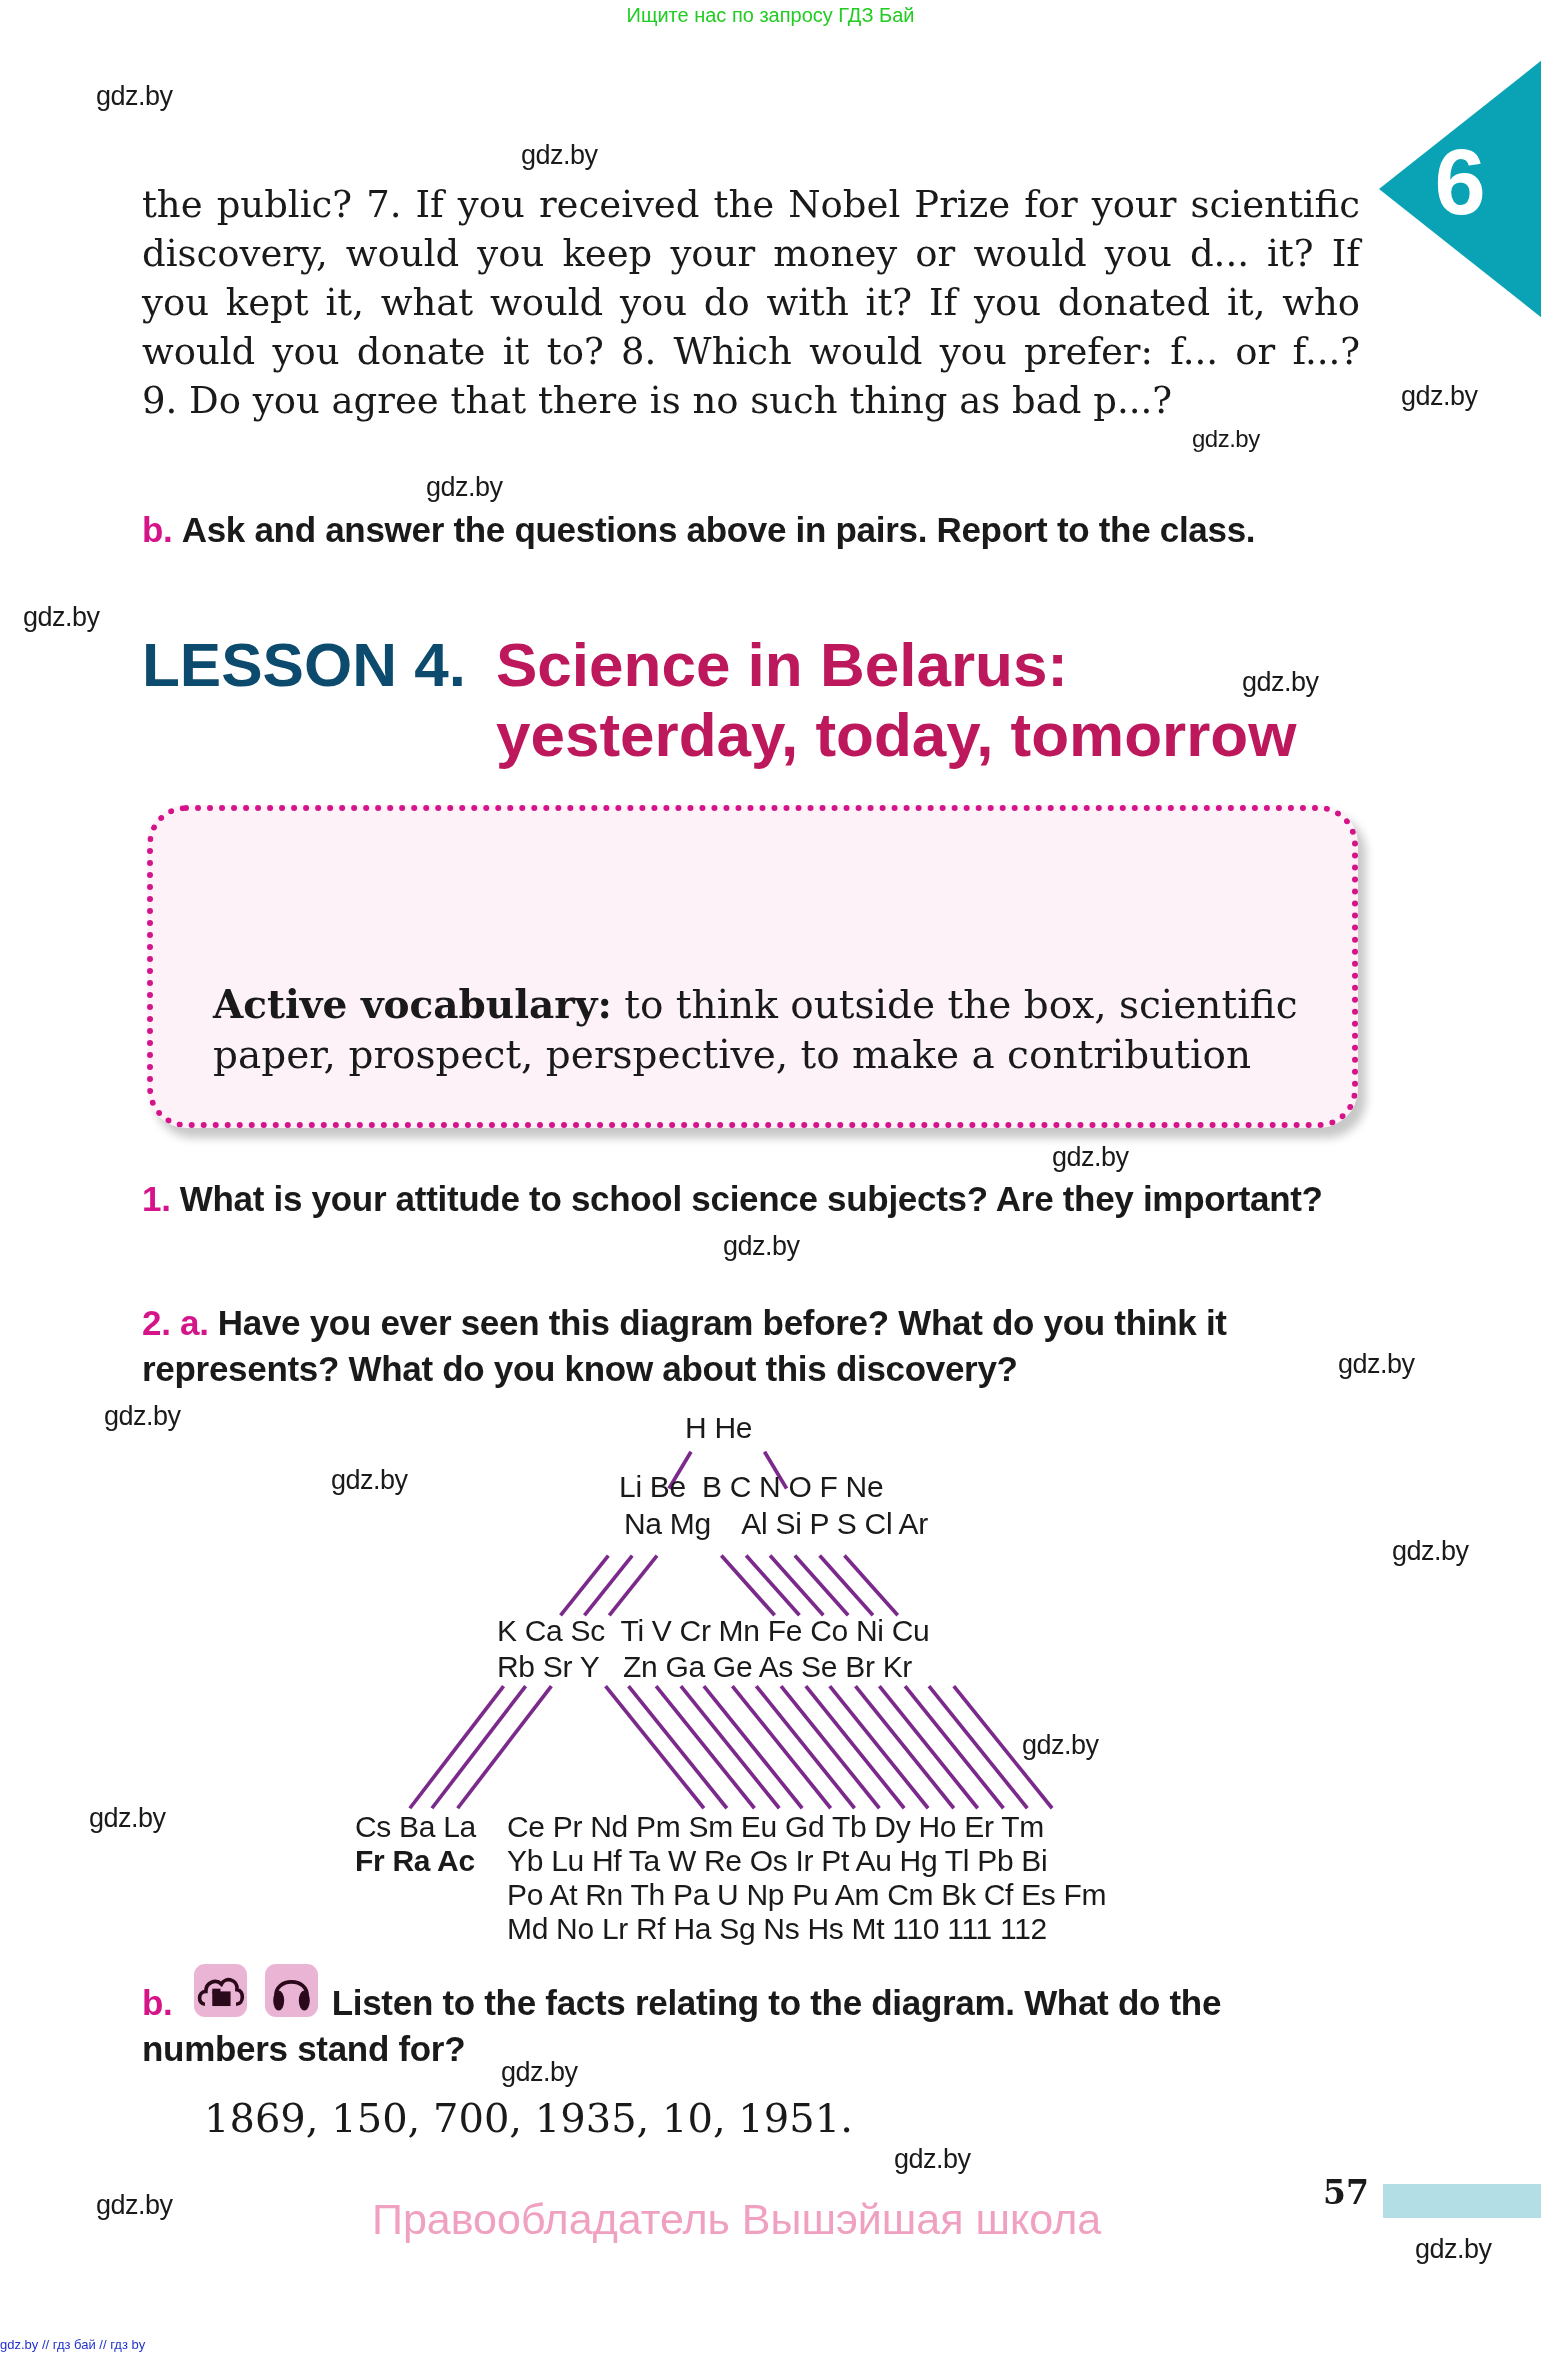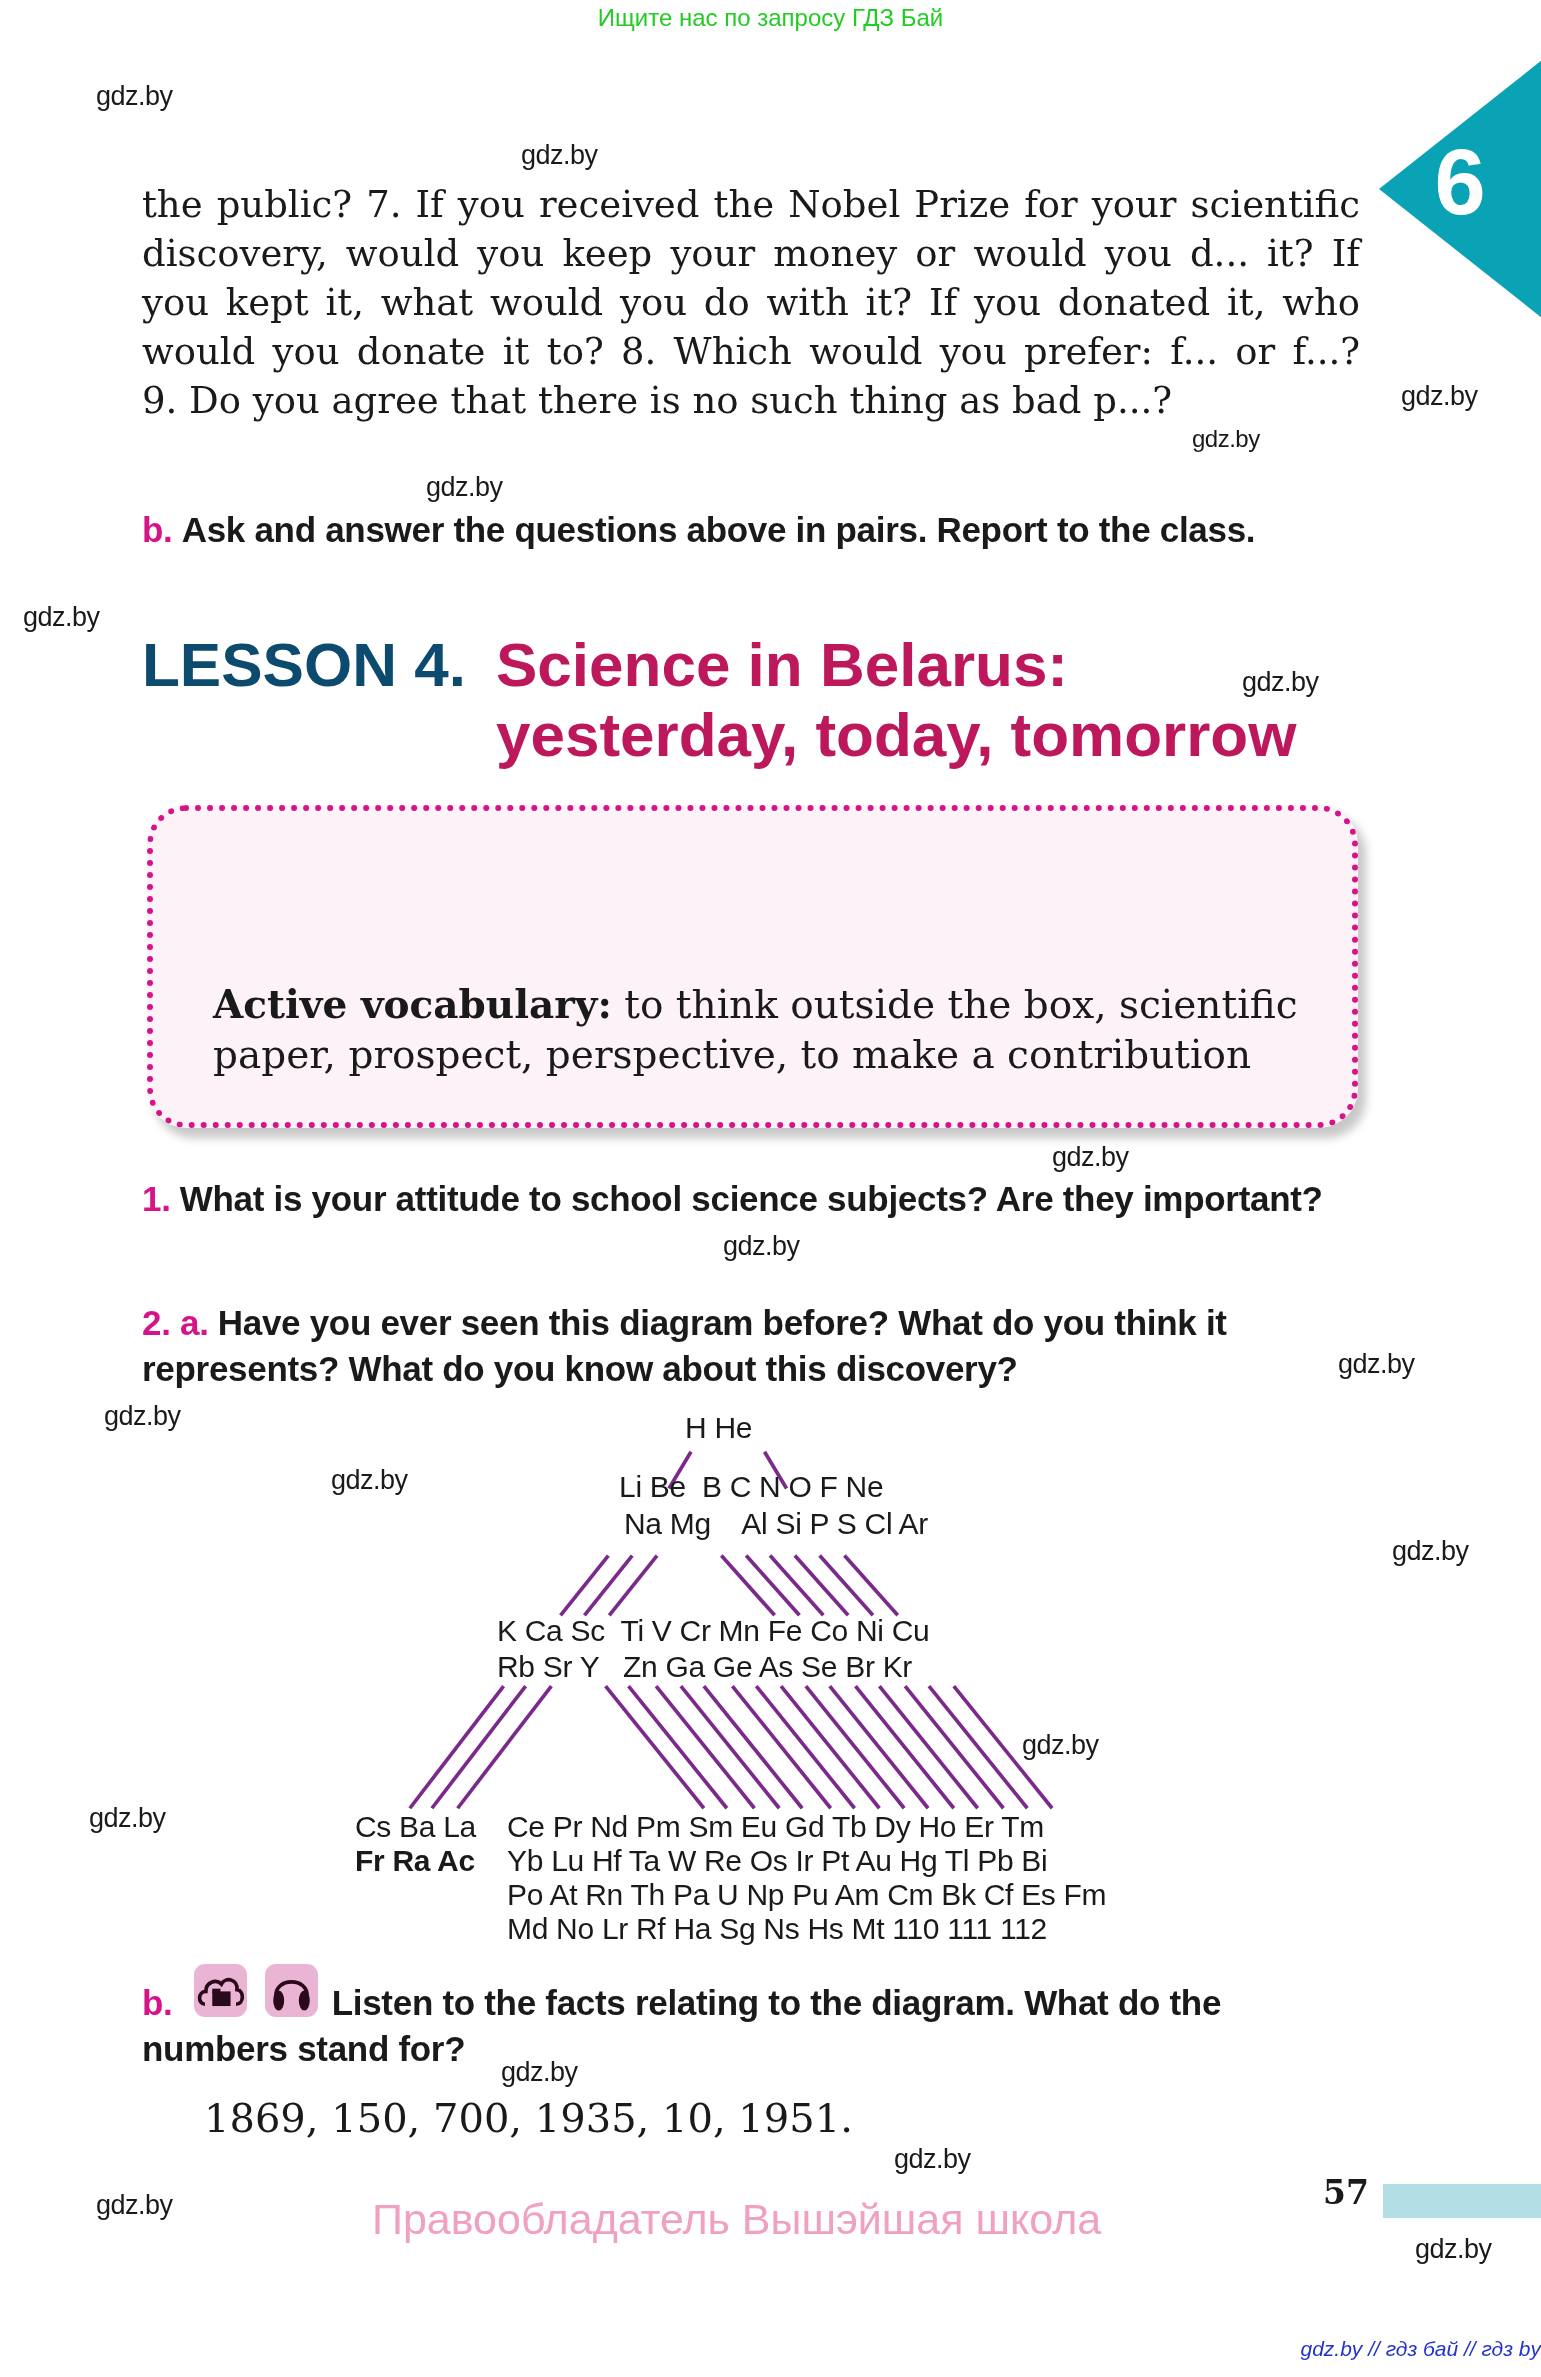--- a/index.html
+++ b/index.html
@@ -1,19 +1,19 @@
 <!DOCTYPE html>
 <html style="font-size:14.7px"><head>
 <meta charset="utf-8">
 <style>
   html, body { margin:0; padding:0; }
   body { width:1541px; height:2377px; position:relative; background:#ffffff; overflow:hidden;
          font-family:"Liberation Sans", sans-serif; color:#1a1a1a; }
   .wm { position:absolute; font-family:"Liberation Sans", sans-serif; font-size:27px; color:#1a1a1a; letter-spacing:-0.5px; }
-  .top-ad { position:absolute; left:0; width:1541px; top:3.7px; text-align:center; color:#22cc22; font-size:24px; }
+  .top-ad { position:absolute; left:0; width:1541px; top:3.7px; text-align:center; color:#22cc22; font-size:20px; }
   .chapter-tab { position:absolute; left:1379px; top:60px; width:0; height:0;
                  border-top:129px solid transparent; border-bottom:129px solid transparent; border-right:163px solid #0aa3b5; }
   .chapter-num { position:absolute; left:1423px; top:136px; width:74px; text-align:center; color:#fff; font-weight:bold; font-size:92px; line-height:92px; }
   .serif { font-family:"DejaVu Serif", "Liberation Serif", serif; }
   .body-text { position:absolute; left:142px; width:1218px; font-size:37px; line-height:49px; text-align:justify; }
   .body-text .line { display:block; text-align:justify; text-align-last:justify; white-space:nowrap; height:49px; }
   .body-text .line.last { text-align-last:left; }
   .task { position:absolute; left:142px; width:1220px; font-weight:bold; font-size:35px; line-height:46px; letter-spacing:-0.3px; }
   .task .lbl { color:#d6148a; margin-right:9.2px; }
   .lesson { position:absolute; left:142px; top:630px; font-weight:bold; font-size:62px; line-height:70px; color:#0c4a6e; }
@@ -22,21 +22,21 @@
               border:6.4px dotted #d6148a; border-radius:39px; box-shadow:7.4px 9.2px 9.2px rgba(0,0,0,0.22); box-sizing:border-box; }
   .pink-box .para { position:absolute; left:60px; width:1112px; font-size:39px; line-height:50px; }
   .pink-box b { font-weight:bold; }
   .diagram { position:absolute; left:0; top:0; width:1541px; height:2377px; pointer-events:none; }
   .el-row { position:absolute; font-size:30px; line-height:35px; white-space:pre; color:#1a1a1a; letter-spacing:-0.3px; }
   .icon-box { position:absolute; width:53px; height:53px; background:#eab4d4; border-radius:11px; }
   .numbers { position:absolute; left:204px; top:2093px; font-size:40px; line-height:50px; }
   .page-num { position:absolute; left:1323px; top:2173px; font-size:33px; font-weight:bold; }
   .page-strip { position:absolute; left:1383px; top:2184px; width:158px; height:34px; background:#b4dee5; }
   .rights { position:absolute; left:372px; top:2195px; font-size:43px; color:#f0a0c0; }
-  .footer { position:absolute; left:0; width:1541px; top:2337px; text-align:right; color:#2233cc; font-size:21px;font-style:italic; }
+  .footer { position:absolute; left:0; width:1541px; top:2337px; text-align:left; color:#2233cc; font-size:13px; }
 </style>
 </head>
 <body>
 
 <div class="top-ad">Ищите нас по запросу ГДЗ Бай</div>
 <div class="chapter-tab"></div>
 <div class="chapter-num">6</div>
 
 <div class="wm" style="left:96px; top:81px;">gdz.by</div>
 <div class="wm" style="left:521px; top:140px;">gdz.by</div>

